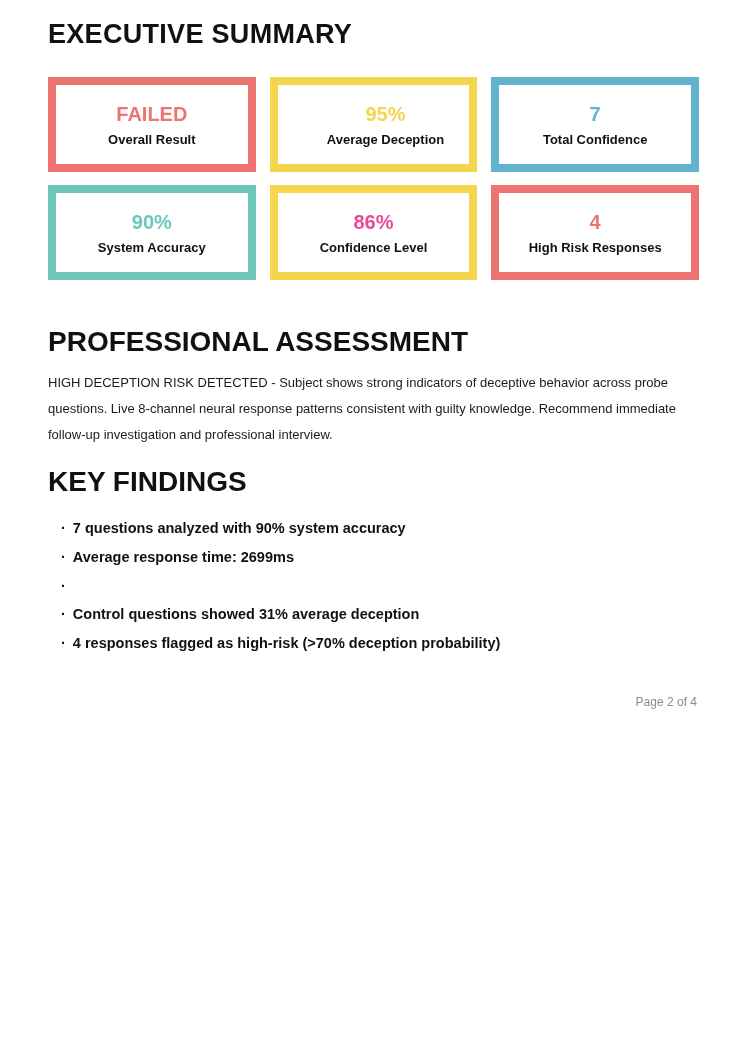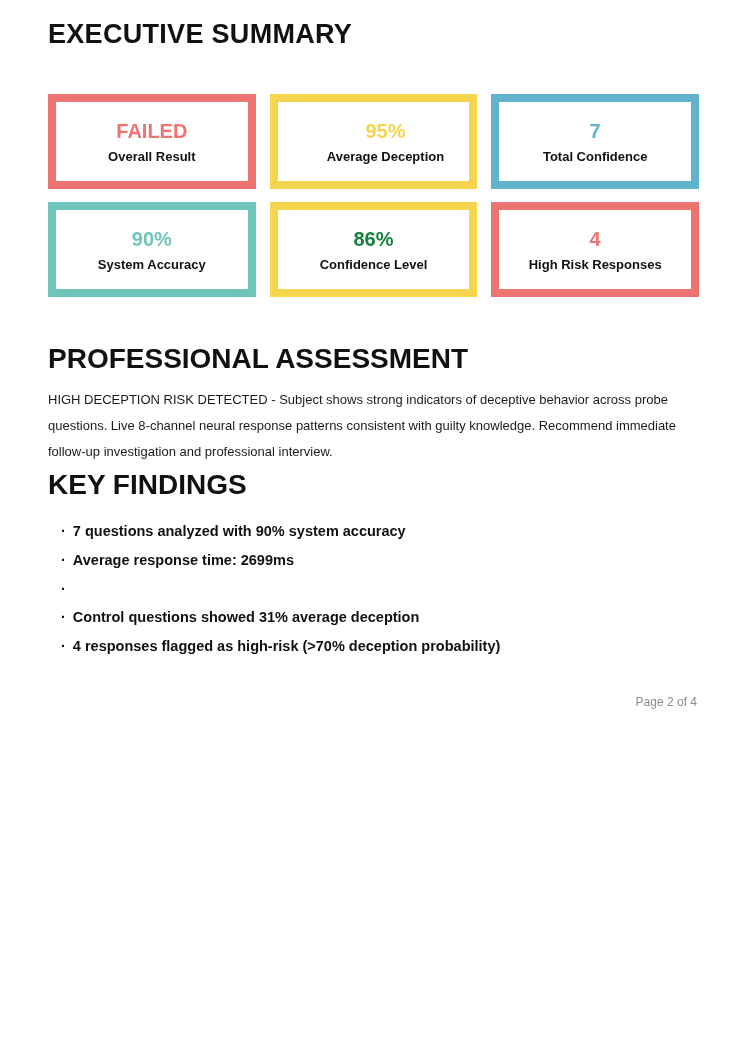--- a/index.html
+++ b/index.html
@@ -18,21 +18,21 @@
 
   .title {
     font-size: 27px;
     font-weight: bold;
     letter-spacing: 0.3px;
     color: #111111;
     line-height: 32px;
   }
 
   .cards {
-    margin-top: 44px;
+    margin-top: 27px;
     width: 651px;
     display: grid;
     grid-template-columns: repeat(3, 1fr);
     gap: 13px 14px;
     border-radius: 17px;
   }
   .card {
     height: 95px;
     background: #ffffff;
     border: 8px solid #cccccc;
@@ -53,21 +53,21 @@
     line-height: 24px;
   }
   .pa-heading { margin-top: 50px; }
   .pa-body {
     margin-top: 16px;
     max-width: 655px;
     font-size: 13px;
     line-height: 26px;
     color: #1b1b1b;
   }
-  .kf-heading { margin-top: 8px; }
+  .kf-heading { margin-top: 22px; }
   .kf-list {
     margin-top: 20px;
     list-style: none;
     padding-left: 13px;
   }
   .kf-list li {
     display: flex;
     align-items: baseline;
     font-size: 14.5px;
     font-weight: bold;
@@ -111,21 +111,21 @@
     <span class="value" style="color: rgb(98, 180, 206);">7</span>
     <span class="label">Total Confidence</span>
   </div>
 
   <div class="card" style="border-color: rgb(110, 198, 187);">
     <span class="value" style="color: rgb(110, 198, 187);">90%</span>
     <span class="label">System Accuracy</span>
   </div>
 
   <div class="card" style="border-color: rgb(245, 212, 78);">
-    <span class="value" style="color: #15803d;">86%</span>
+    <span class="value" style="color: #ec4899;">86%</span>
     <span class="label">Confidence Level</span>
   </div>
 
   <div class="card" style="border-color: rgb(237, 116, 112);">
     <span class="value" style="color: rgb(237, 116, 112);">4</span>
     <span class="label">High Risk Responses</span>
   </div>
 </div>
 
     <h2 class="section-heading pa-heading">PROFESSIONAL ASSESSMENT</h2>

